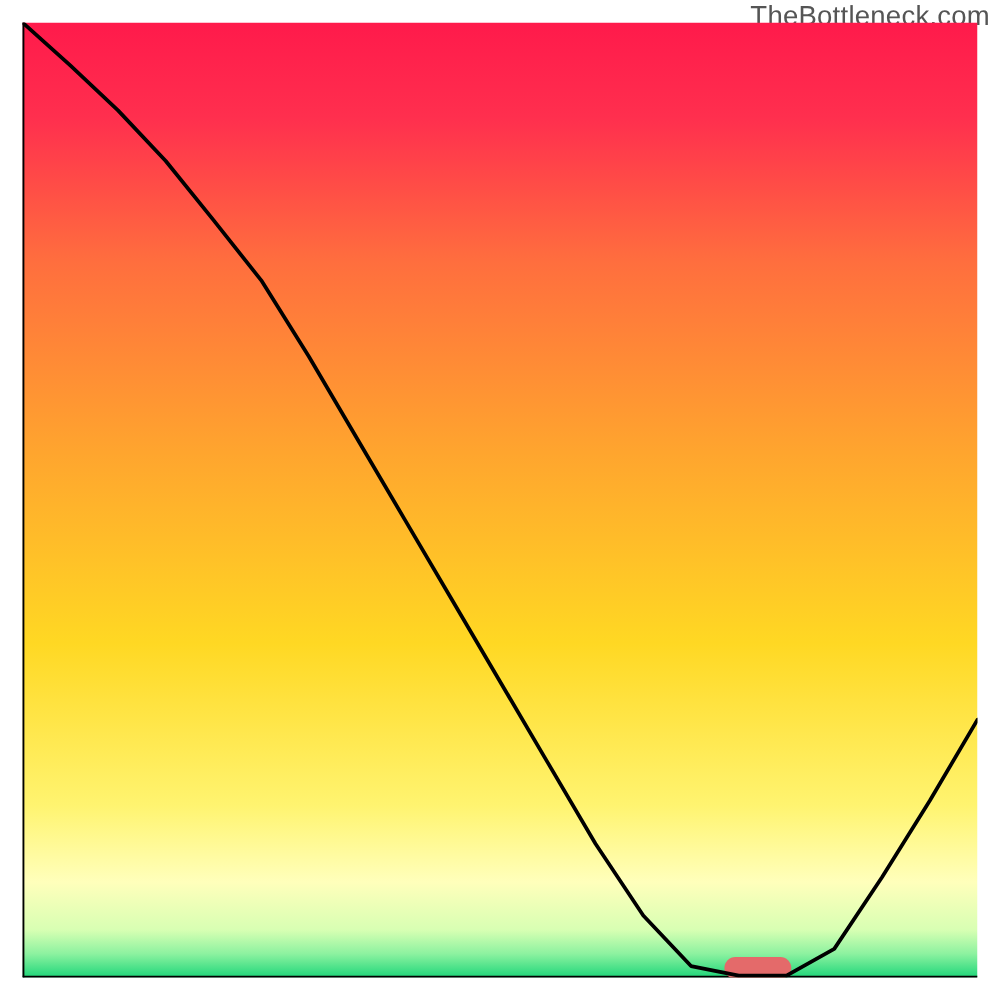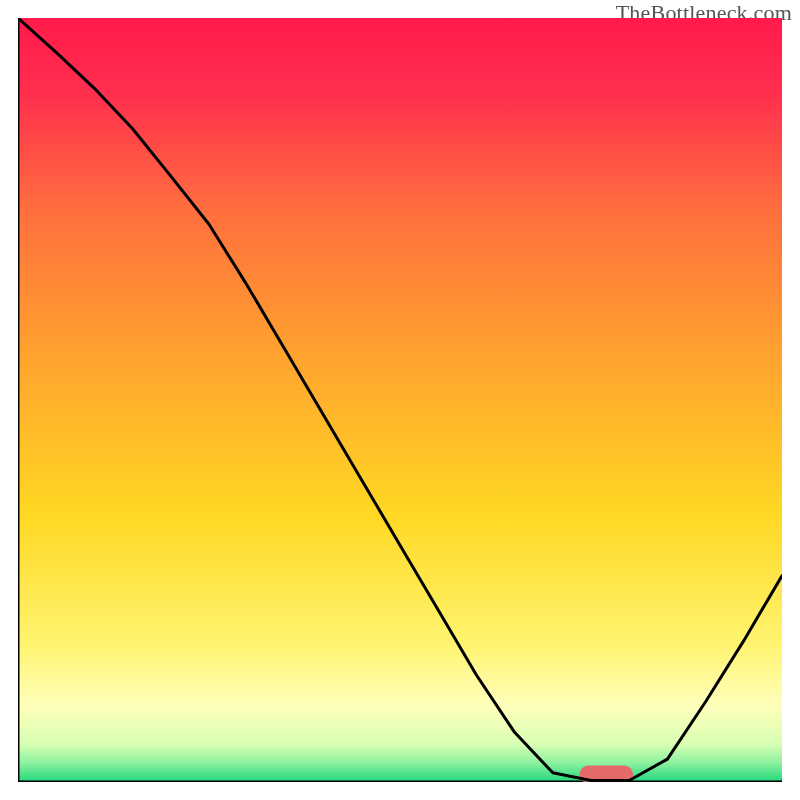--- a/index.html
+++ b/index.html
@@ -7,21 +7,20 @@
     padding: 0;
     width: 800px;
     height: 800px;
     background: #ffffff;
     font-family: Arial, Helvetica, sans-serif;
   }
   .frame {
     position: relative;
     width: 800px;
     height: 800px;
-    font-family: Liberation Serif, serif;
   }
   .plot-area {
     position: absolute;
     left: 18px;
     top: 18px;
     width: 764px;
     height: 764px;
   }
   .plot-area svg {
     display: block;

